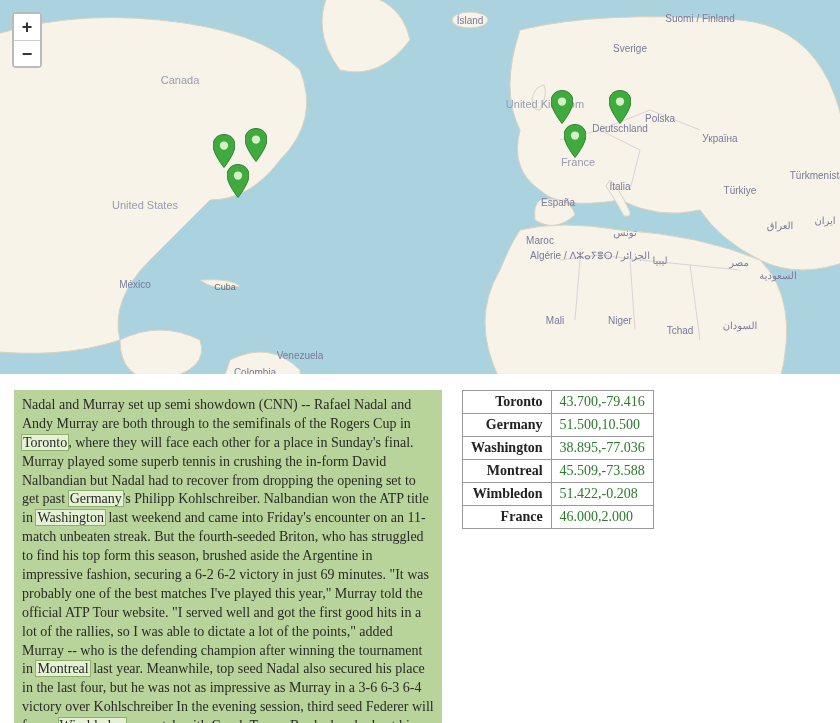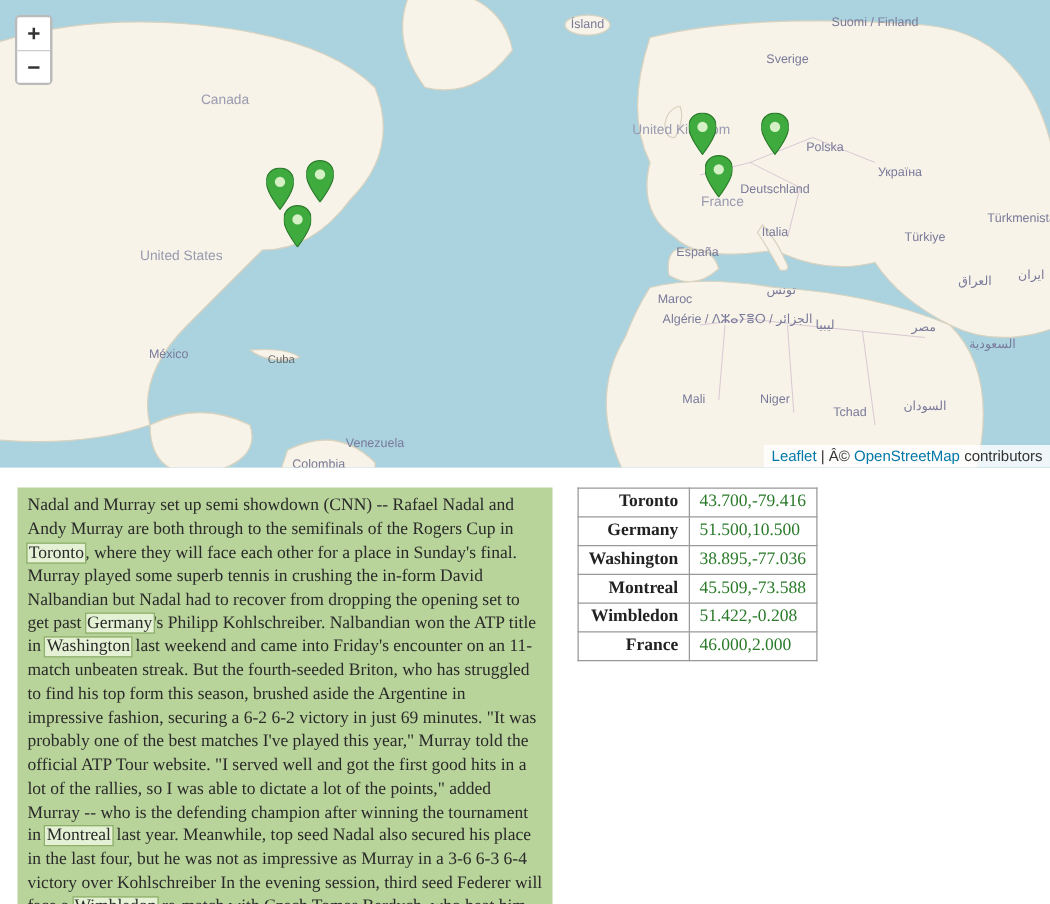--- a/index.html
+++ b/index.html
@@ -66,33 +66,33 @@
       <path d="M 600 130 L 650 110 L 700 130"></path>
       <path d="M 560 260 L 600 255 L 640 260 L 690 265 L 740 270"></path>
       <path d="M 580 260 L 575 320 M 630 260 L 635 330 M 690 265 L 700 340"></path>
     </g>
   </svg>
 
   <span class="map-label" style="left:470px; top:20px;">Ísland</span>
   <span class="map-label" style="left:700px; top:18px;">Suomi / Finland</span>
   <span class="map-label" style="left:630px; top:48px;">Sverige</span>
   <span class="map-label country" style="left:545px; top:104px;">United Kingdom</span>
-  <span class="map-label" style="left:620px; top:128px;margin-top:24px;">Deutschland</span>
+  <span class="map-label" style="left:620px; top:128px;">Deutschland</span>
   <span class="map-label country" style="left:578px; top:162px;">France</span>
   <span class="map-label" style="left:558px; top:202px;">España</span>
   <span class="map-label" style="left:620px; top:186px;text-align:right;">Italia</span>
   <span class="map-label" style="left:660px; top:118px;">Polska</span>
   <span class="map-label" style="left:720px; top:138px;">Україна</span>
   <span class="map-label" style="left:740px; top:190px;">Türkiye</span>
   <span class="map-label" style="left:540px; top:240px;">Maroc</span>
   <span class="map-label" style="left:590px; top:255px;">Algérie / ⴷⵣⴰⵢⴻⵔ / الجزائر</span>
   <span class="map-label" style="left:625px; top:232px;">تونس</span>
   <span class="map-label" style="left:660px; top:260px;">ليبيا</span>
   <span class="map-label" style="left:720px; top:262px;margin-left:19px;">مصر</span>
-  <span class="map-label" style="left:794px; top:275px;font-family:Liberation Serif, serif;">السعودية</span>
+  <span class="map-label" style="left:778px; top:275px;font-family:Liberation Serif, serif;">السعودية</span>
   <span class="map-label" style="left:780px; top:225px;">العراق</span>
   <span class="map-label" style="left:825px; top:220px;">ایران</span>
   <span class="map-label" style="left:820px; top:175px;">Türkmenistan</span>
   <span class="map-label" style="left:555px; top:320px;">Mali</span>
   <span class="map-label" style="left:620px; top:320px;">Niger</span>
   <span class="map-label" style="left:680px; top:330px;">Tchad</span>
   <span class="map-label" style="left:740px; top:325px;">السودان</span>
   <span class="map-label country" style="left:180px; top:80px;">Canada</span>
   <span class="map-label country" style="left:145px; top:205px;">United States</span>
   <span class="map-label" style="left:135px; top:284px;">México</span>
@@ -124,23 +124,20 @@
   <div class="marker" style="left:620px; top:124px;"><svg viewBox="0 0 24 36">
         <path d="M12 0C5 0 0 5 0 12c0 9 12 24 12 24s12-15 12-24C24 5 19 0 12 0z" fill="#3fab3f" stroke="#2a7a2a"></path>
         <circle cx="12" cy="12" r="4.5" fill="#d6f0c6"></circle>
       </svg></div>
 
   <div class="zoom-controls">
     <div class="zoom-btn">+</div>
     <div class="zoom-btn">−</div>
   </div>
 
-  <div class="attribution">
-    <a href="#">Leaflet</a><span> | Â© </span><a href="#">OpenStreetMap</a><span> contributors</span>
-  </div>
 </div>
 
 <div class="below">
   <div class="article">
     <span>Nadal and Murray set up semi showdown (CNN) -- Rafael Nadal and Andy Murray are both through to the semifinals of the Rogers Cup in </span><span class="hl">Toronto</span><span>, where they will face each other for a place in Sunday's final. Murray played some superb tennis in crushing the in-form David Nalbandian but Nadal had to recover from dropping the opening set to get past </span><span class="hl">Germany</span><span>'s Philipp Kohlschreiber. Nalbandian won the ATP title in </span><span class="hl">Washington</span><span> last weekend and came into Friday's encounter on an 11-match unbeaten streak. But the fourth-seeded Briton, who has struggled to find his top form this season, brushed aside the Argentine in impressive fashion, securing a 6-2 6-2 victory in just 69 minutes. "It was probably one of the best matches I've played this year," Murray told the official ATP Tour website. "I served well and got the first good hits in a lot of the rallies, so I was able to dictate a lot of the points," added Murray -- who is the defending champion after winning the tournament in </span><span class="hl">Montreal</span><span> last year. Meanwhile, top seed Nadal also secured his place in the last four, but he was not as impressive as Murray in a 3-6 6-3 6-4 victory over Kohlschreiber In the evening session, third seed Federer will face a </span><span class="hl">Wimbledon</span><span> re-match with Czech Tomas Berdych, who beat him in the quarterfinals of the grasscourt tournament. The winner of that match will face either second seed Novak Djokovic or Jeremy Chardy of </span>
   </div>
 
   <div class="right">
     <table class="coords">
       <tbody id="coords-body">

